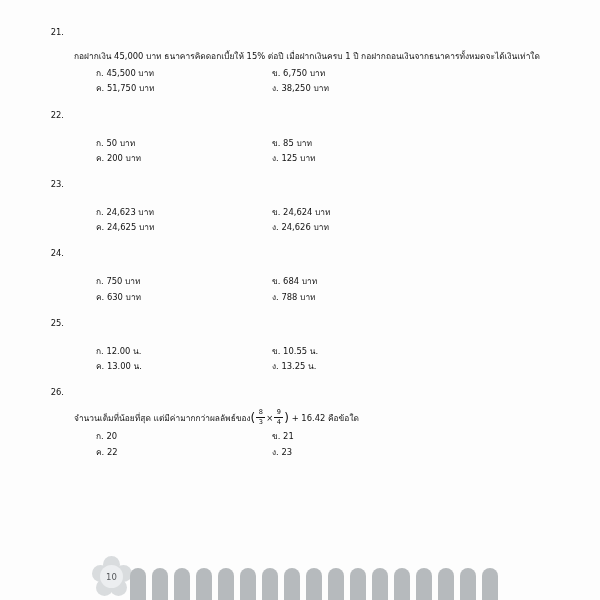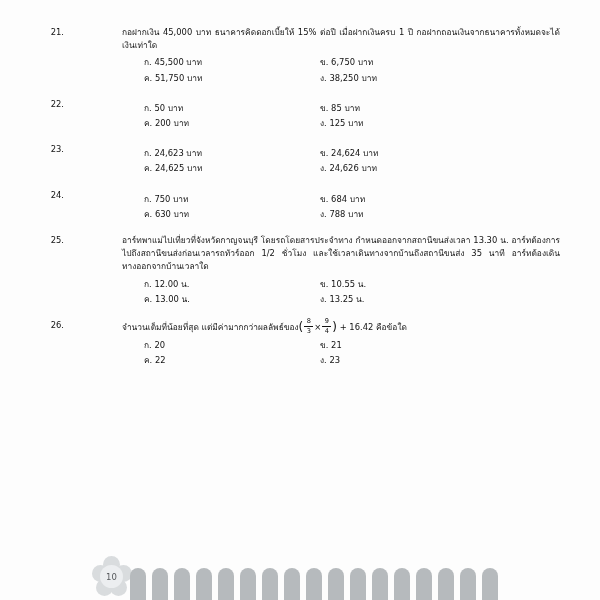--- a/index.html
+++ b/index.html
@@ -22,35 +22,35 @@
     padding: 26px 40px 0 40px;
     background: #fdfdfd;
   }
   .questions {
     display: block;
   }
   .q {
     display: flex;
     align-items: flex-start;
     margin-bottom: 11px;
-    gap: 48px;
   }
   .q-num {
     width: 34px;
     flex: 0 0 34px;
     text-align: right;
     padding-right: 10px;
     font-size: 8.4px;
     line-height: 13.2px;
     color: #111;
     box-sizing: border-box;
   }
   .q-body {
     flex: 1 1 auto;
     min-width: 0;
+    margin-top: 24px;
   }
   .q-text {
     font-size: 8.4px;
     line-height: 13.2px;
     text-align: justify;
     color: #111;
     white-space: pre-wrap;
   }
   .choices {
     margin-top: 4px;
@@ -266,21 +266,20 @@
               <span>ง.</span>&nbsp;<span>788 บาท</span>
             </div>
           </div>
         </div>
       </div>
     </div>
 
     <div class="q">
       <div class="q-num">25.</div>
       <div class="q-body">
-        <div class="q-text">อาร์ทพาแม่ไปเที่ยวที่จังหวัดกาญจนบุรี โดยรถโดยสารประจำทาง กำหนดออกจากสถานีขนส่งเวลา 13.30 น. อาร์ทต้องการไปถึงสถานีขนส่งก่อนเวลารถทัวร์ออก 1/2 ชั่วโมง และใช้เวลาเดินทางจากบ้านถึงสถานีขนส่ง 35 นาที อาร์ทต้องเดินทางออกจากบ้านเวลาใด</div>
         <div class="choices">
           <div class="choice-row">
             <div class="choice col-a">
               <span>ก.</span>&nbsp;<span>12.00 น.</span>
             </div>
             <div class="choice col-b">
               <span>ข.</span>&nbsp;<span>10.55 น.</span>
             </div>
           </div>
           <div class="choice-row">

